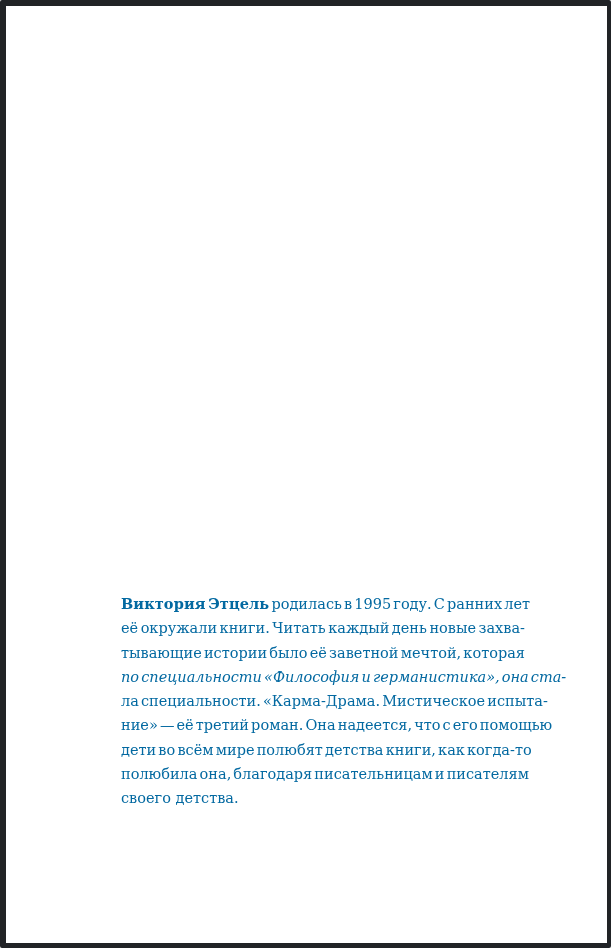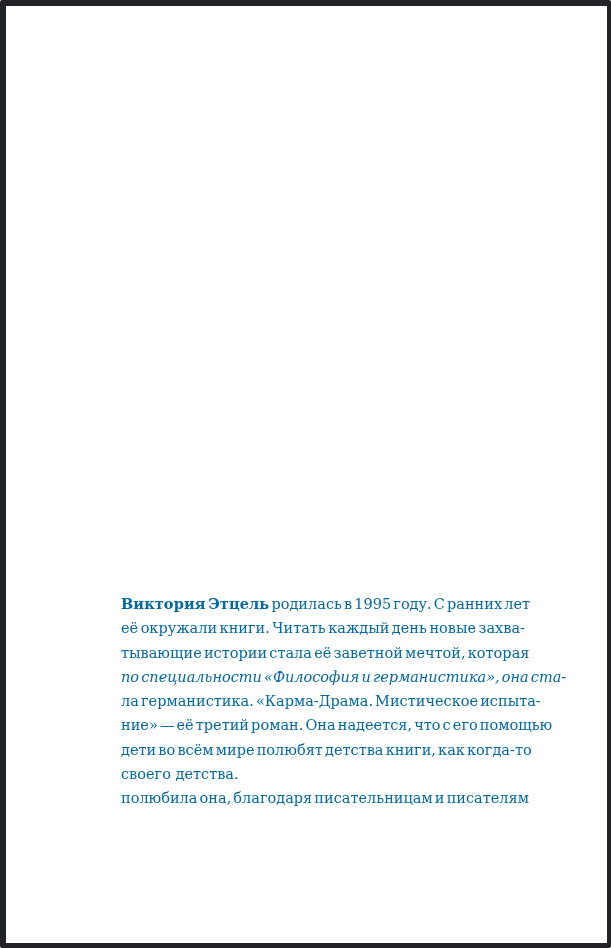--- a/index.html
+++ b/index.html
@@ -44,29 +44,29 @@
 </head>
 <body>
 
 <div class="page">
   <div class="bio">
 
     <div class="tline" style="word-spacing: -2.5px;"><span><b>Виктория Этцель</b><span> родилась в 1995 году. С ранних лет</span></span></div>
 
     <div class="tline" style="word-spacing: -2.14062px;"><span>её окружали книги. Читать каждый день новые захва-</span></div>
 
-    <div class="tline" style="word-spacing: -2.39583px;"><span>тывающие истории стала её заветной мечтой, которая</span></div>
+    <div class="tline" style="word-spacing: -2.39583px;"><span>тывающие истории было её заветной мечтой, которая</span></div>
 
 
     <div class="tline" style="word-spacing: -2.5px; font-style: italic;"><span>по специальности «Философия и германистика», она ста-</span></div>
 
-    <div class="tline" style="word-spacing: -2.5px;"><span>ла германистика. «Карма-Драма. Мистическое испыта-</span></div>
+    <div class="tline" style="word-spacing: -2.5px;"><span>ла специальности. «Карма-Драма. Мистическое испыта-</span></div>
 
     <div class="tline" style="word-spacing: -2.5px; text-align: center;"><span>ние» — её третий роман. Она надеется, что с его помощью</span></div>
 
     <div class="tline" style="word-spacing: -2.44141px;"><span>дети во всём мире полюбят детства книги, как когда-то</span></div>
 
+    <div class="tline" style="word-spacing: -2.5px;"><span>полюбила она, благодаря писательницам и писателям</span></div>
+
     <div class="tline last"><span>своего детства.</span></div>
-
-    <div class="tline" style="word-spacing: -2.5px;"><span>полюбила она, благодаря писательницам и писателям</span></div>
 
   </div>
 </div>
 
 </body></html>

